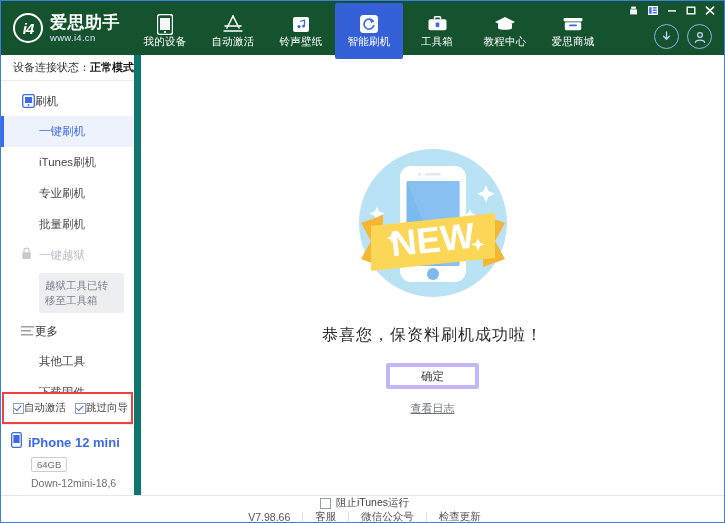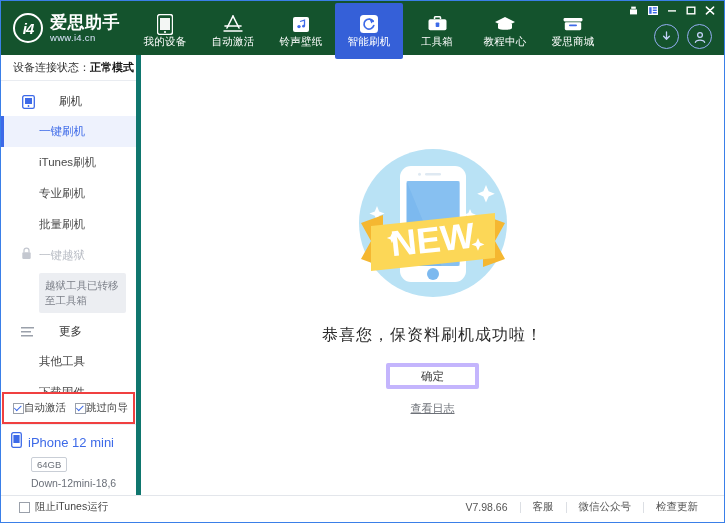--- a/index.html
+++ b/index.html
@@ -118,43 +118,42 @@
   
   .body-row {
     display: flex;
     height: 440px;
   }
 
   
   .sidebar {
     width: 140px;
     background: #ffffff;
-    border-right: 5px solid #0f766e;
+    border-right: 7px solid #0f766e;
     display: flex;
     flex-direction: column;
     position: relative;
   }
   .conn-status {
     height: 26px;
     display: flex;
     align-items: center;
     padding-left: 12px;
     font-size: 11px;
     color: #333333;
     border-bottom: 1px solid #e9ecf1;
     white-space: nowrap;
   }
   .conn-status b { color: #1a1a1a; font-weight: bold; }
 
   .nav-tree { flex: 1; padding-top: 6px; overflow: hidden; }
 
   .tree-group-head {
     display: flex;
-    align-items: center;
-    gap: 24px;
+    gap: 0;
     padding: 7px 0 7px 20px;
     font-size: 11.5px;
     color: #3a3a3a;
   }
   .tree-group-head .ic { width: 14px; height: 14px; display:flex; align-items:center; justify-content:center; }
 
   .tree-item {
     padding: 8px 0 8px 38px;
     font-size: 11.5px;
     color: #4a4a4a;
@@ -214,21 +213,21 @@
     border-left: 1.6px solid #3d6ae8;
     border-bottom: 1.6px solid #3d6ae8;
     transform: rotate(-45deg) translate(0px, -1px);
   }
 
   .device-card {
     padding: 7px 0 6px 10px;
     border-top: 1px solid #eceff3;
   }
   .device-name-row { display: flex; align-items: center; gap: 6px; }
-  .device-name { color: #3d6ae8; font-size: 13px; font-weight: normal; }
+  .device-name { color: #3d6ae8; font-size: 13px; font-weight: bold; }
   .cap-badge {
     display: inline-block;
     margin: 5px 0 0 20px;
     border: 1px solid #c9ced6;
     color: #6b7079;
     font-size: 9.5px;
     padding: 1px 5px;
     border-radius: 2px;
   }
   .device-id {
@@ -274,20 +273,21 @@
 
   
   .footer {
     height: 23px;
     border-top: 1px solid #e3e6eb;
     display: flex;
     align-items: center;
     justify-content: space-between;
     padding: 0 14px 0 18px;
     background: #ffffff;
+    flex-direction: column;
   }
   .footer-left { display: flex; align-items: center; gap: 5px; font-size: 10.5px; color: #444; cursor: pointer; }
   .footer-right { display: flex; align-items: center; font-size: 10.5px; color: #555; }
   .footer-right .fl { padding: 0 12px; cursor: pointer; white-space: nowrap; }
   .footer-right .fl.ver { cursor: default; color: #555; }
   .footer-right .sep { width: 1px; height: 11px; background: #dcdfe4; }
 </style>
 </head>
 <body>
 

